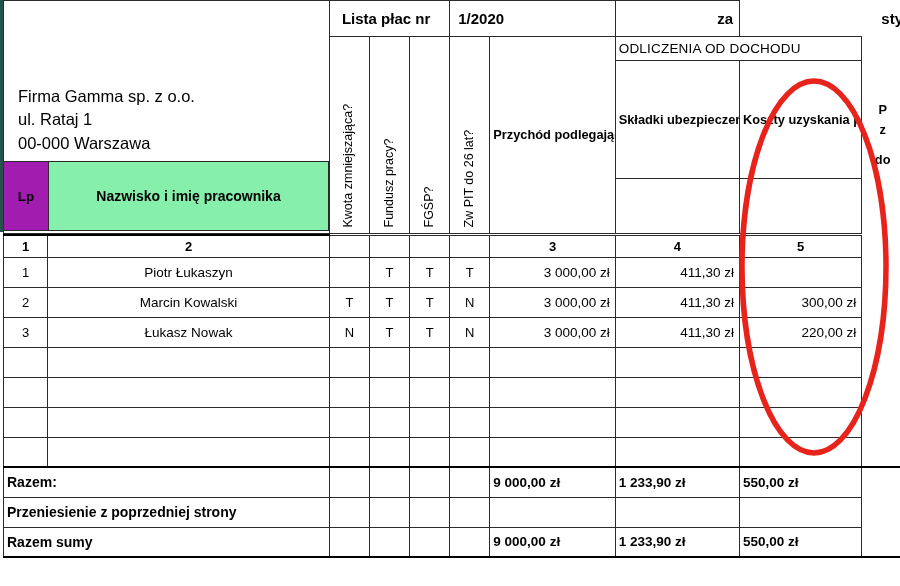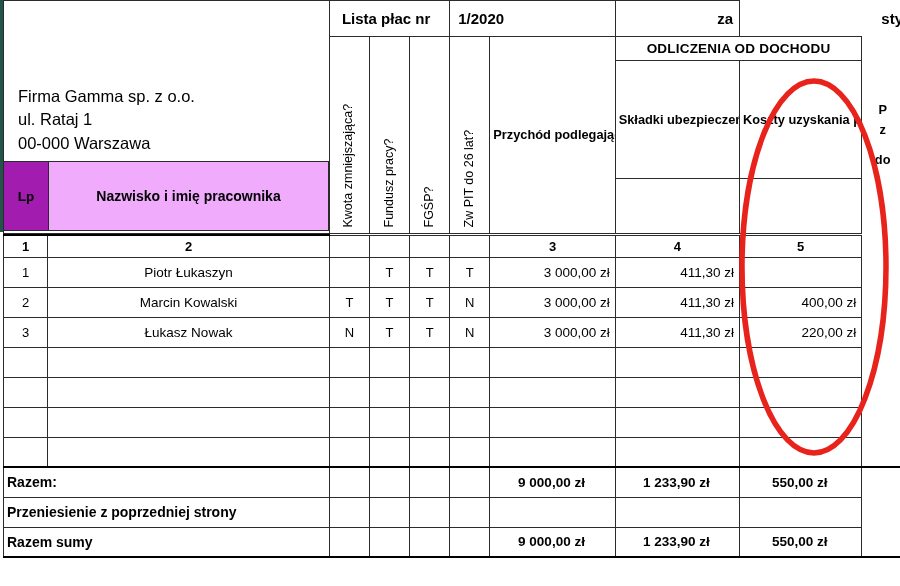--- a/index.html
+++ b/index.html
@@ -111,22 +111,21 @@
     transform: rotate(-90deg);
     white-space: nowrap;
     font-size: 12.5px;
     font-weight: normal;
     line-height: 1;
     margin-left: 5px;
   }
 
   .grouphead {
     font-size: 13.5px;
-    font-weight: bold;
-    text-align: center;
+    font-weight: normal;
     letter-spacing: .2px;
     margin-top: 32px;
   }
   .colhead {
     font-size: 12.8px;
     font-weight: bold;
     text-align: center;
     line-height: 1.55;
     white-space: normal;
   }
@@ -134,21 +133,21 @@
 
   .lp-head { font-size: 13.5px; font-weight: bold; text-align: center; }
   .name-head { font-size: 14px; font-weight: bold; text-align: center; }
 
   .datacell { font-size: 13px; }
   .namecell { font-size: 13.5px; text-align: center; }
   .flagcell { font-size: 13px; text-align: center; }
   .moneycell { font-size: 13.5px; text-align: right; padding-right: 5px !important; margin-top: 31px; }
 
   .sumlabel { font-size: 14px; font-weight: bold; text-align: left; }
-  .summoney { font-size: 13.5px; font-weight: bold; text-align: center; padding-right: 5px !important; }
+  .summoney { font-size: 13.5px; font-weight: bold; text-align: left; padding-right: 5px !important; }
 
   
   .annot {
     position: absolute;
     z-index: 60;
     pointer-events: none;
   }
   .annot ellipse { fill: none; stroke: #e8231c; }
 
   
@@ -261,21 +260,21 @@
         </tr>
         <tr style="height: 30px;">
           <td class="c datacell">2</td>
           <td class="namecell">Marcin Kowalski</td>
           <td class="flagcell">T</td>
           <td class="flagcell">T</td>
           <td class="flagcell">T</td>
           <td class="flagcell">N</td>
           <td class="moneycell">3 000,00 zł</td>
           <td class="moneycell">411,30 zł</td>
-          <td class="moneycell">400,00 zł</td>
+          <td class="moneycell">300,00 zł</td>
           <td class="noborder nb-r" style="border-left: 1px solid rgb(43, 43, 43);"></td>
         </tr>
         <tr style="height: 30px;">
           <td class="c datacell">3</td>
           <td class="namecell">Łukasz Nowak</td>
           <td class="flagcell">N</td>
           <td class="flagcell">T</td>
           <td class="flagcell">T</td>
           <td class="flagcell">N</td>
           <td class="moneycell">3 000,00 zł</td>
@@ -371,19 +370,19 @@
 
     <tbody>
         <tr class="footnote-row" style="height:12px">
       <td colspan="10" class="noborder" style="border-top:2px solid #000 !important"></td>
     </tr>
   </tbody>
     </table>
 
   <div style="position:absolute;left:3px;top:161px;width:326px;height:70px;z-index:30;display:flex">
     <div style="width:44px;border:1px solid #2b2b2b;border-right:1px solid #2b2b2b;background:#a21caf;display:flex;align-items:center;justify-content:center;font-weight:bold;font-size:13.5px">Lp</div>
-    <div style="flex:1;border:1px solid #2b2b2b;border-left:none;background:#f0abfc;display:flex;align-items:center;justify-content:center;font-weight:bold;font-size:14px">Nazwisko i imię pracownika</div>
+    <div style="flex:1;border:1px solid #2b2b2b;border-left:none;background:#86efac;display:flex;align-items:center;justify-content:center;font-weight:bold;font-size:14px">Nazwisko i imię pracownika</div>
   </div>
 
   <svg class="annot" width="170" height="390" style="left:731px; top:72px;">
     <ellipse cx="83" cy="195" rx="72" ry="186" stroke-width="5.5"></ellipse>
   </svg>
 </div>
 
 </body></html>

